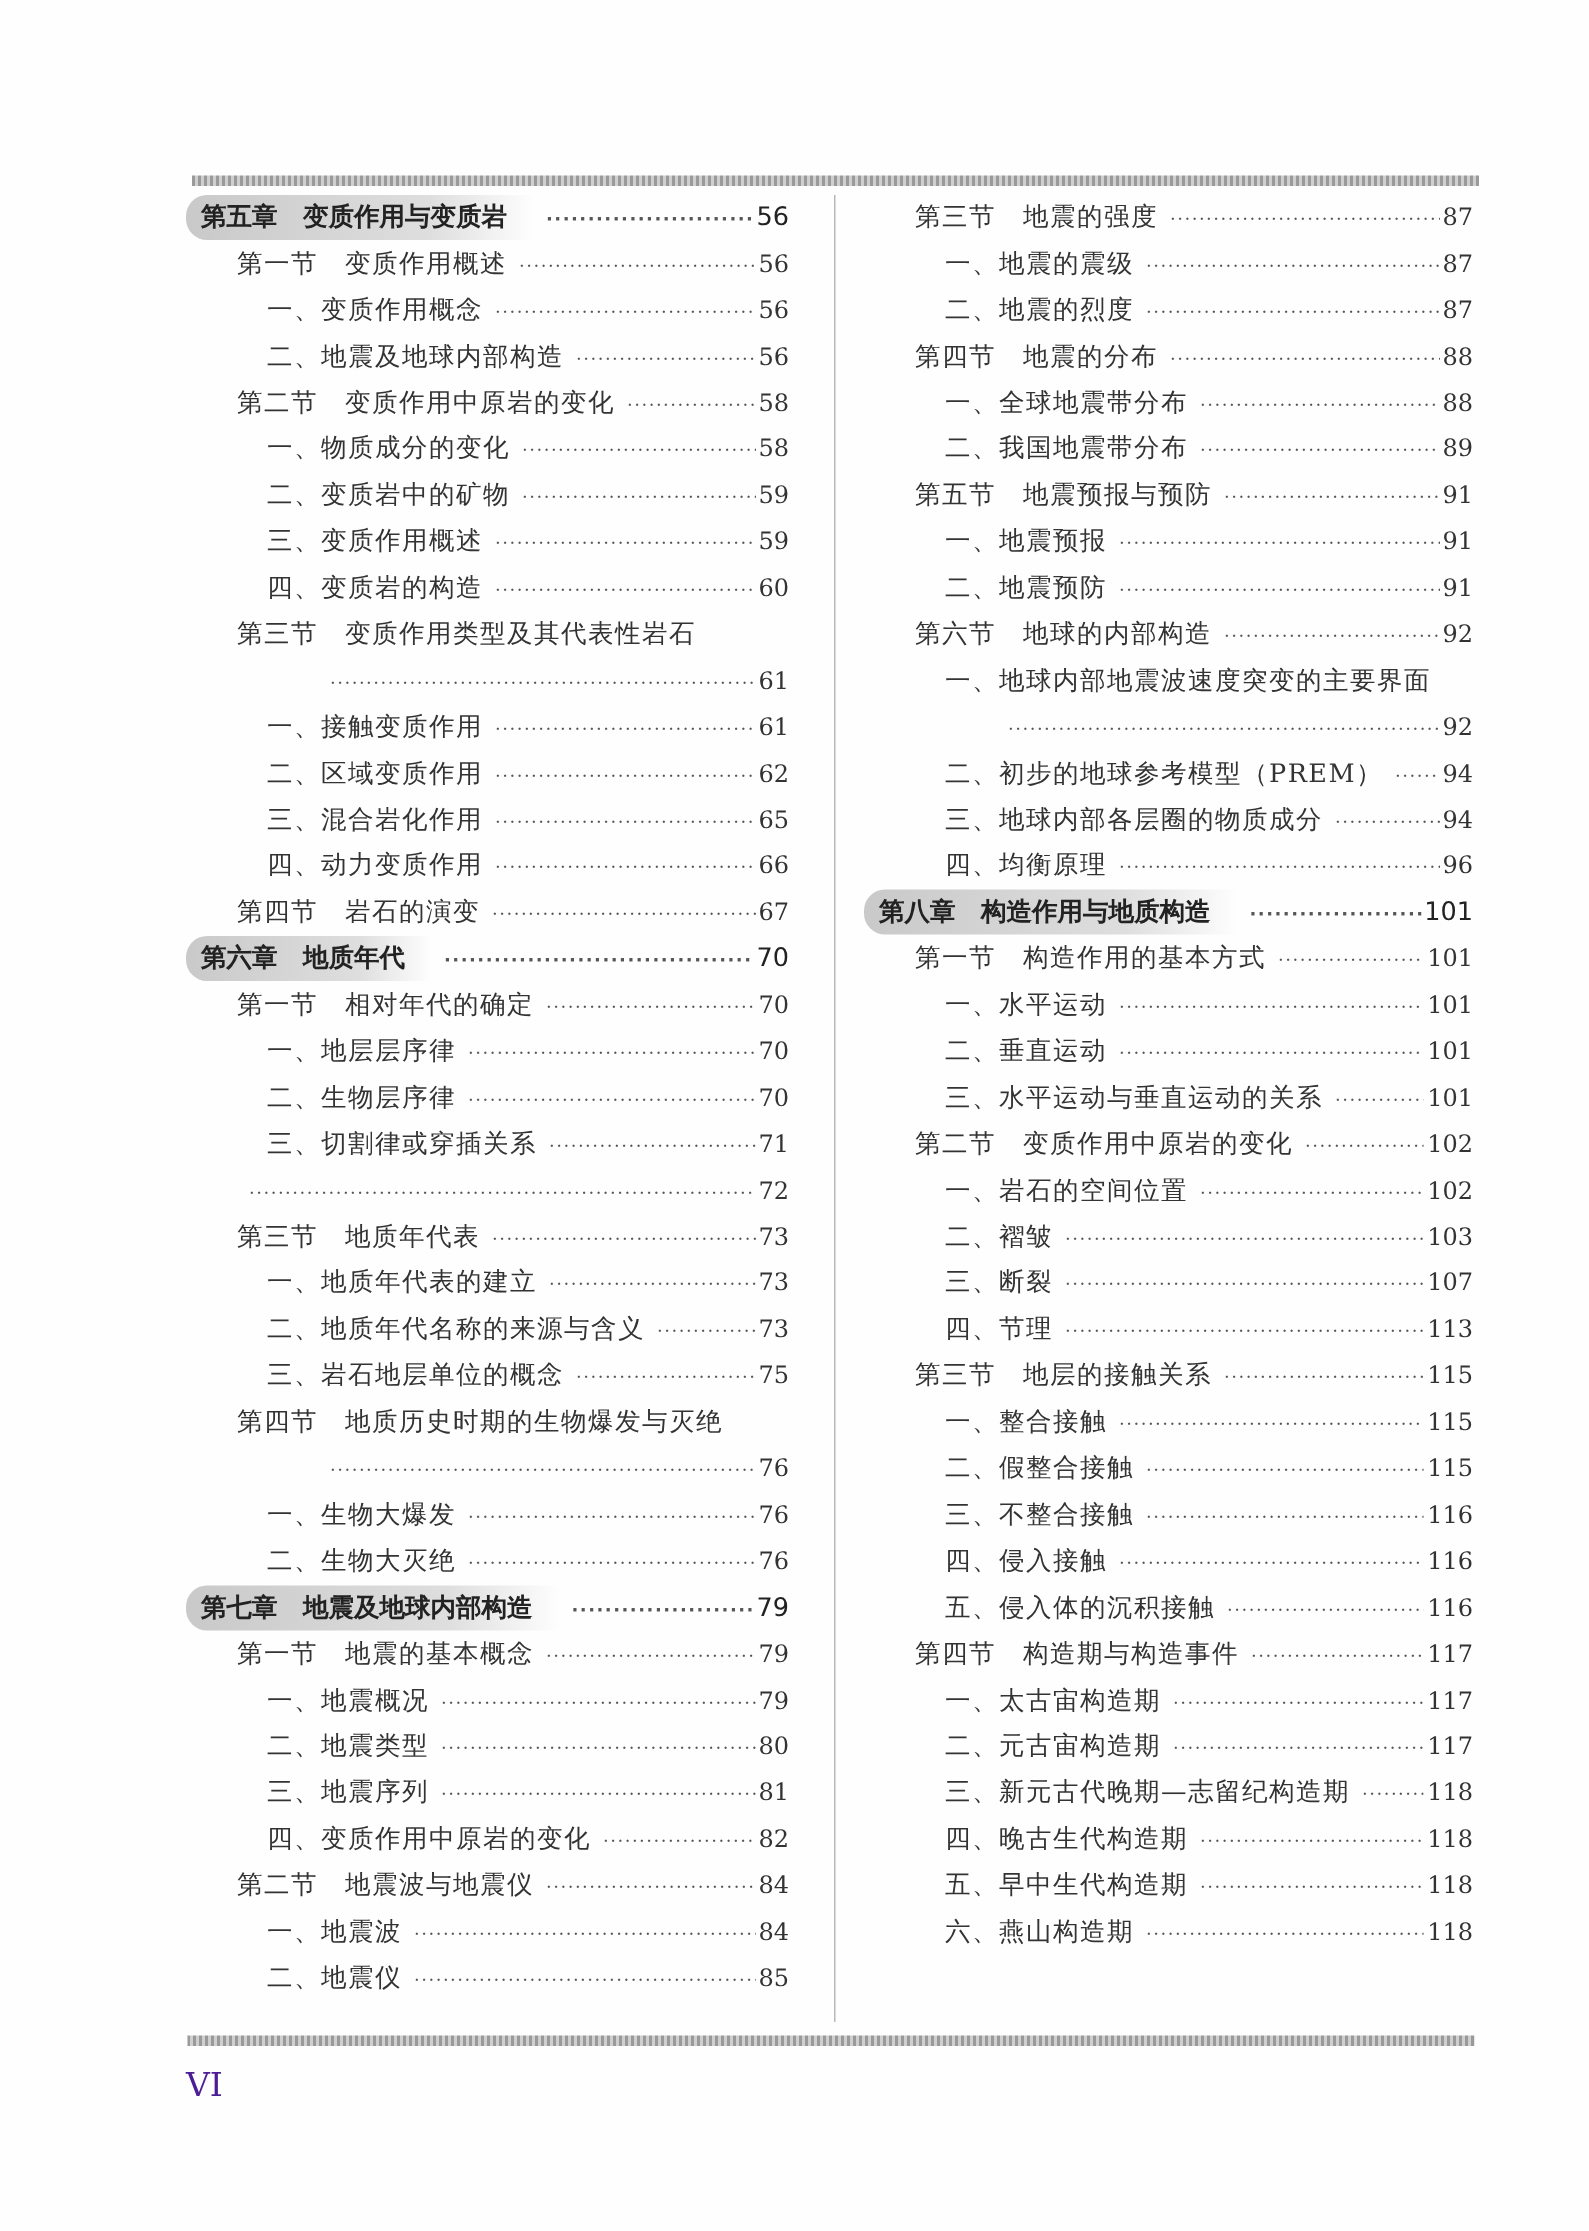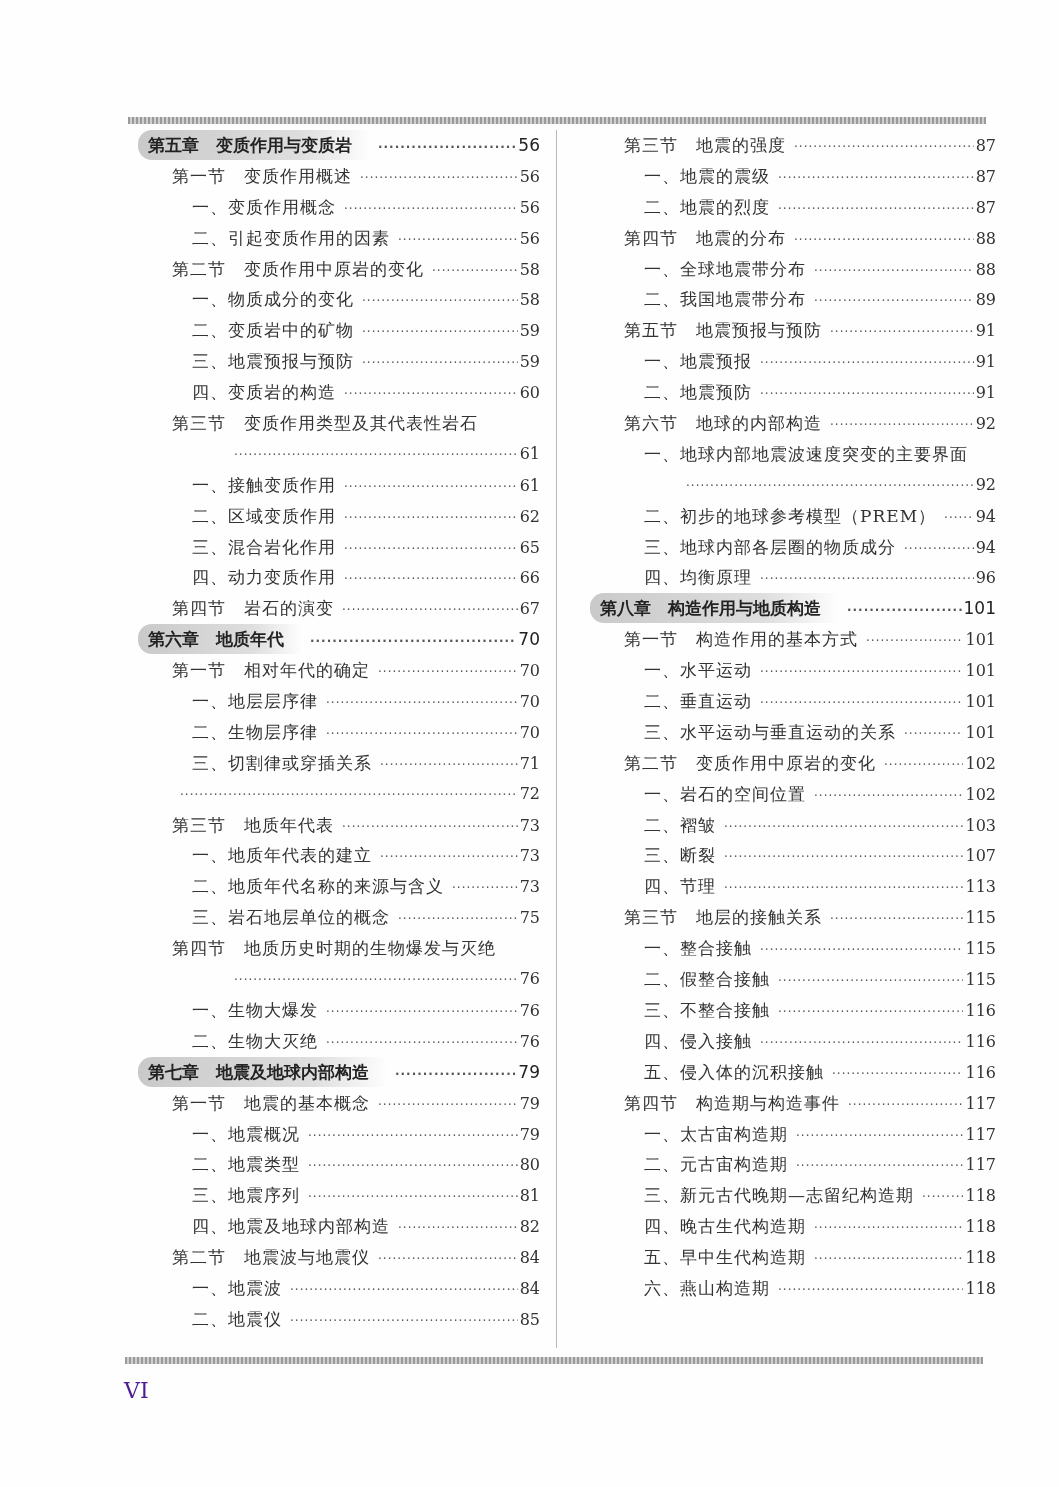--- a/index.html
+++ b/index.html
@@ -3,21 +3,21 @@
 <meta charset="utf-8">
 <style>
   html, body { margin:0; padding:0; }
   body { width:1059px; height:1487px; background:#fefefe; position:relative; overflow:hidden;
          font-family:"DejaVu Serif","Liberation Serif",serif; color:#333; }
   .rule { position:absolute; left:128px; width:858px; height:7px;
           background:repeating-linear-gradient(90deg,#9a9a9a 0 2px,#cfcfcf 2px 4px); }
   .rule.top { top:117px; }
   .rule.bottom { top:1357px; left:125px; width:858px; }
   .divider { position:absolute; left:556px; top:130px; width:1px; height:1218px; background:#b8b8b8; }
-  .col { position:absolute; top:130px;margin-left:14px; }
+  .col { position:absolute; top:130px; }
   .col.left { left:130px; width:396px; }
   .col.right { left:582px; width:400px; }
   .row { display:flex; align-items:baseline; height:30.9px; font-size:17px; line-height:30px; white-space:nowrap; }
   .row .t { flex:0 0 auto; letter-spacing:1px; }
   .row .d { flex:1 1 auto; overflow:hidden; color:#555; margin:0 2px 0 8px; letter-spacing:1px; font-size:12px; }
   .row .d::before { content:"···································································································"; }
   .row .p { flex:0 0 auto; font-size:16px; }
   .row.sec { padding-left:28px; }
   .row.sub { padding-left:48px; }
   .row.cont { padding-left:90px; }
@@ -44,41 +44,41 @@
       <span class="t">第一节　变质作用概述</span>
       <span class="d"></span>
       <span class="p">56</span>
     </div>
     <div class="row sub">
       <span class="t">一、变质作用概念</span>
       <span class="d"></span>
       <span class="p">56</span>
     </div>
     <div class="row sub">
-      <span class="t">二、引起变质作用的因素</span>
+      <span class="t">二、地震及地球内部构造</span>
       <span class="d"></span>
       <span class="p">56</span>
     </div>
     <div class="row sec">
       <span class="t">第二节　变质作用中原岩的变化</span>
       <span class="d"></span>
       <span class="p">58</span>
     </div>
     <div class="row sub">
       <span class="t">一、物质成分的变化</span>
       <span class="d"></span>
       <span class="p">58</span>
     </div>
     <div class="row sub">
       <span class="t">二、变质岩中的矿物</span>
       <span class="d"></span>
       <span class="p">59</span>
     </div>
     <div class="row sub">
-      <span class="t">三、地震预报与预防</span>
+      <span class="t">三、变质作用概述</span>
       <span class="d"></span>
       <span class="p">59</span>
     </div>
     <div class="row sub">
       <span class="t">四、变质岩的构造</span>
       <span class="d"></span>
       <span class="p">60</span>
     </div>
     <div class="row sec">
       <span class="t">第三节　变质作用类型及其代表性岩石</span>
@@ -199,21 +199,21 @@
       <span class="t">二、地震类型</span>
       <span class="d"></span>
       <span class="p">80</span>
     </div>
     <div class="row sub">
       <span class="t">三、地震序列</span>
       <span class="d"></span>
       <span class="p">81</span>
     </div>
     <div class="row sub">
-      <span class="t">四、地震及地球内部构造</span>
+      <span class="t">四、变质作用中原岩的变化</span>
       <span class="d"></span>
       <span class="p">82</span>
     </div>
     <div class="row sec">
       <span class="t">第二节　地震波与地震仪</span>
       <span class="d"></span>
       <span class="p">84</span>
     </div>
     <div class="row sub">
       <span class="t">一、地震波</span>

